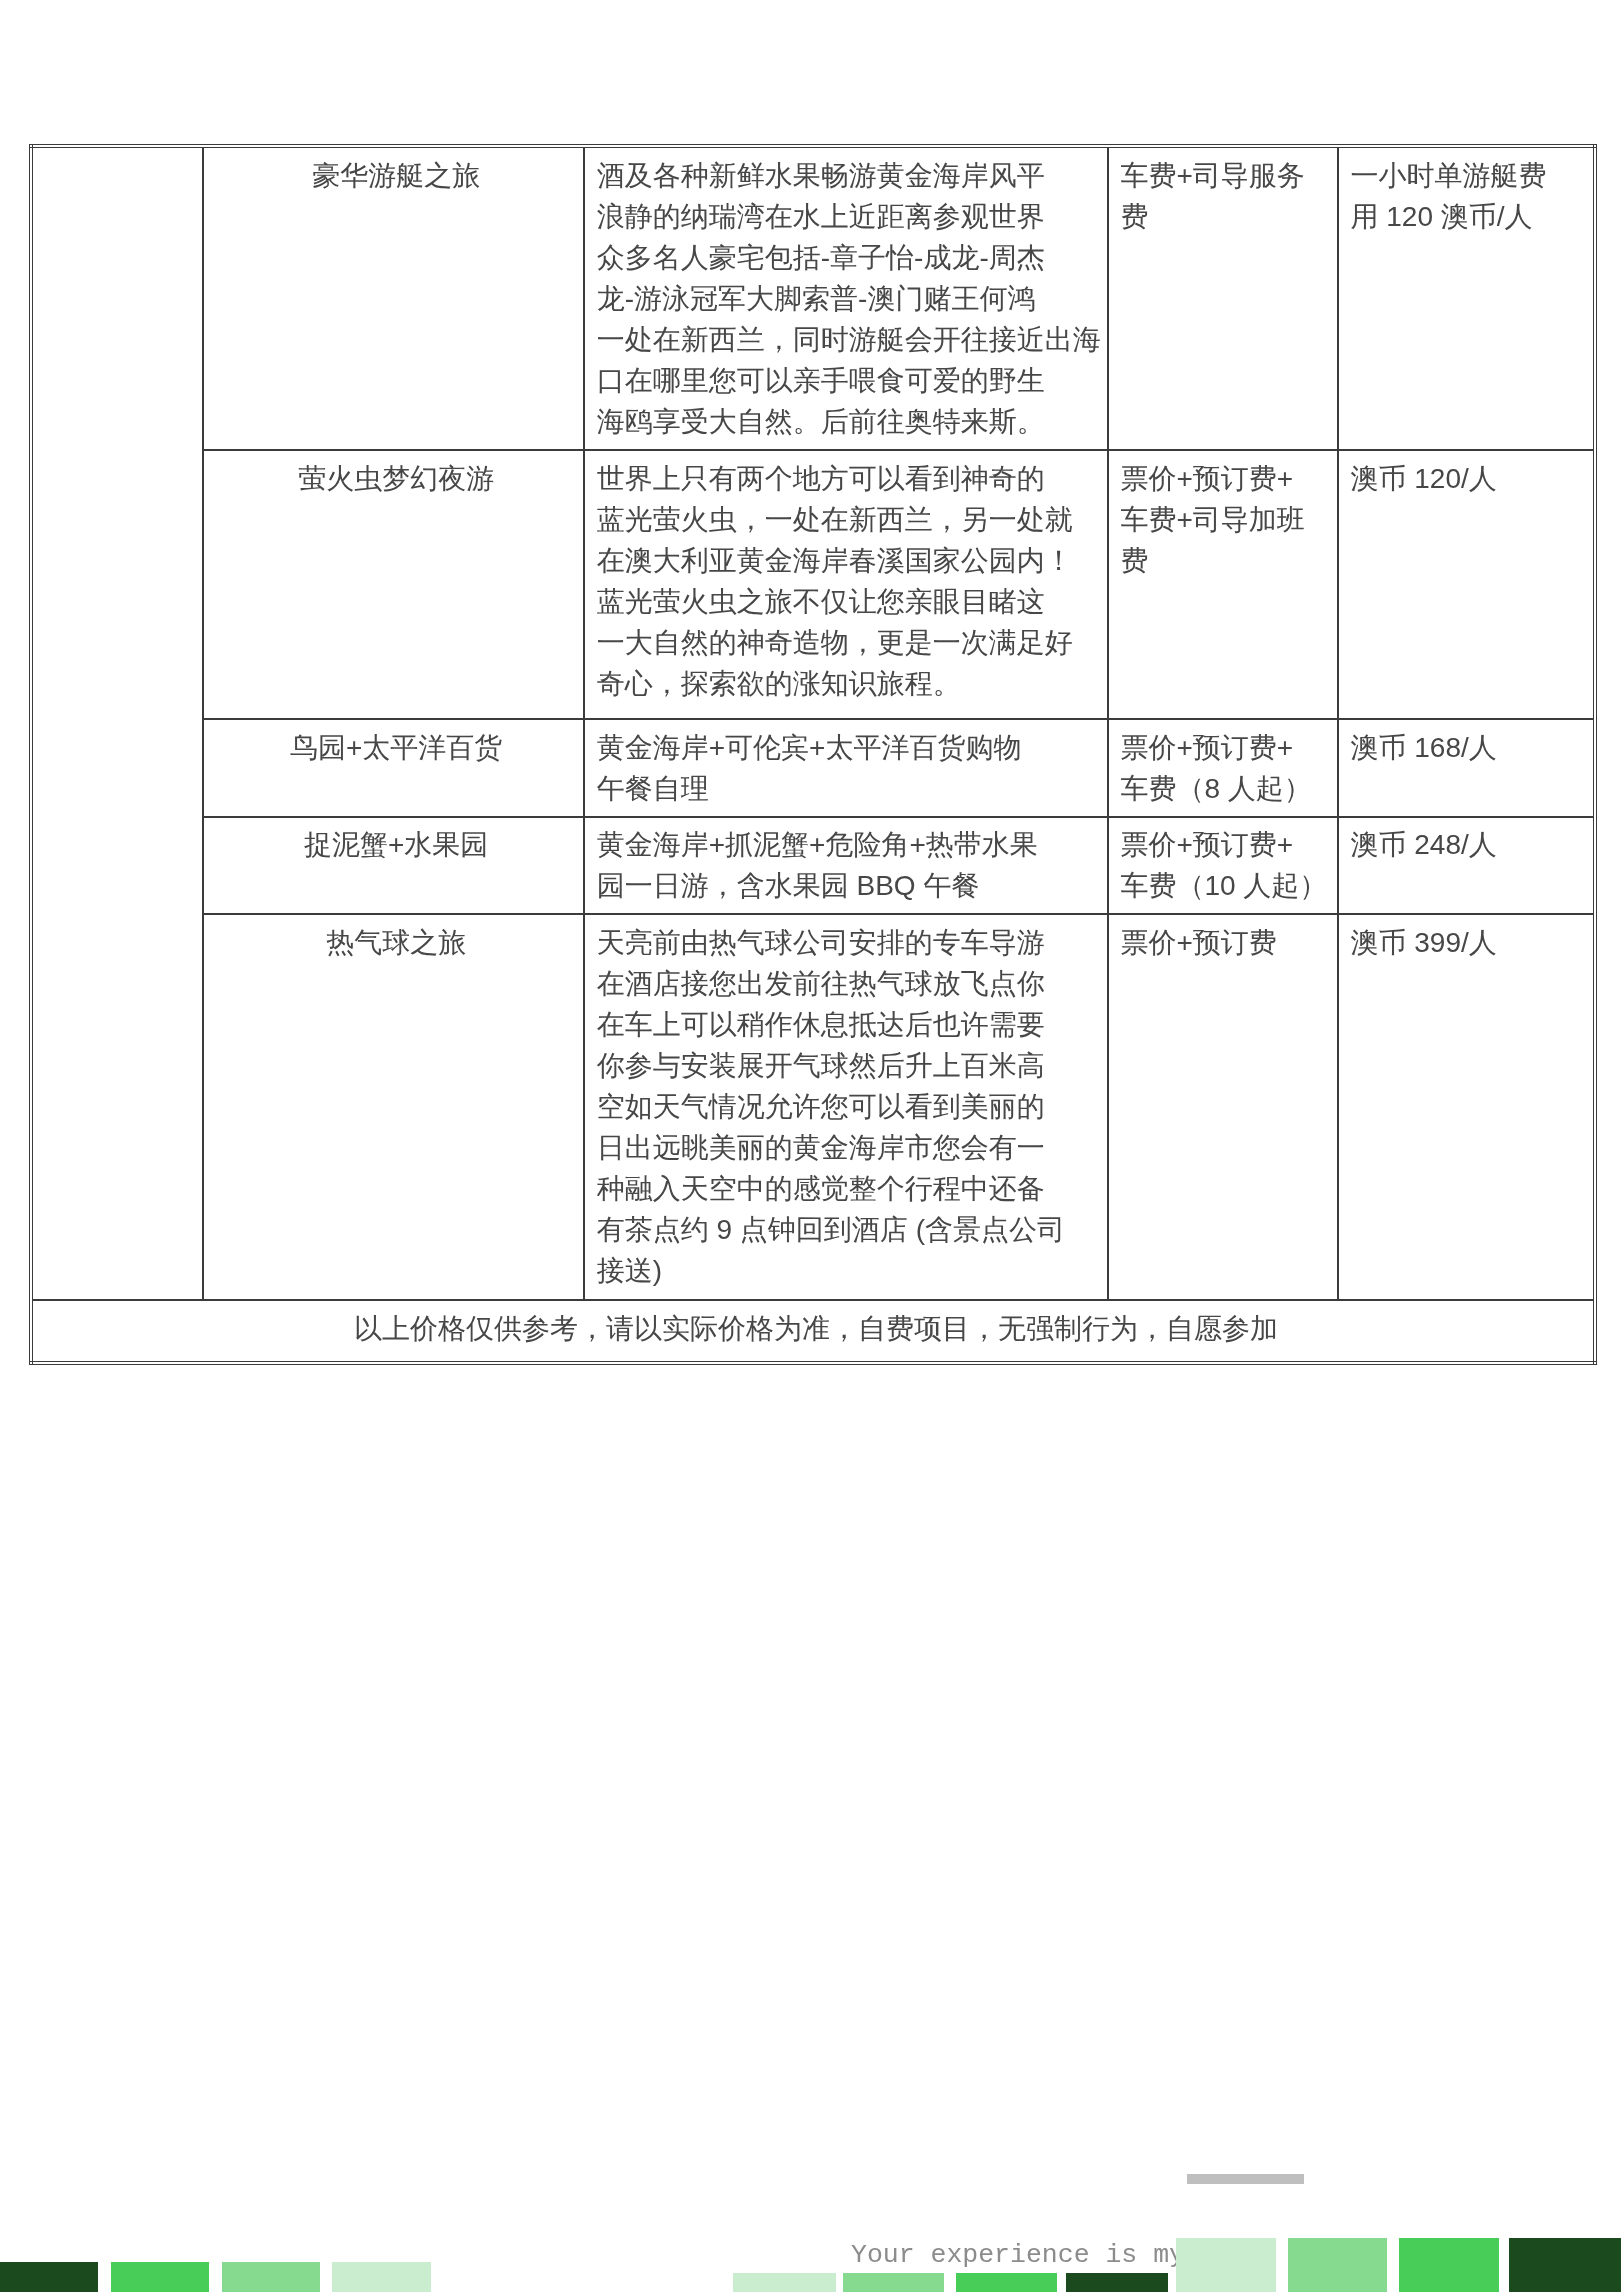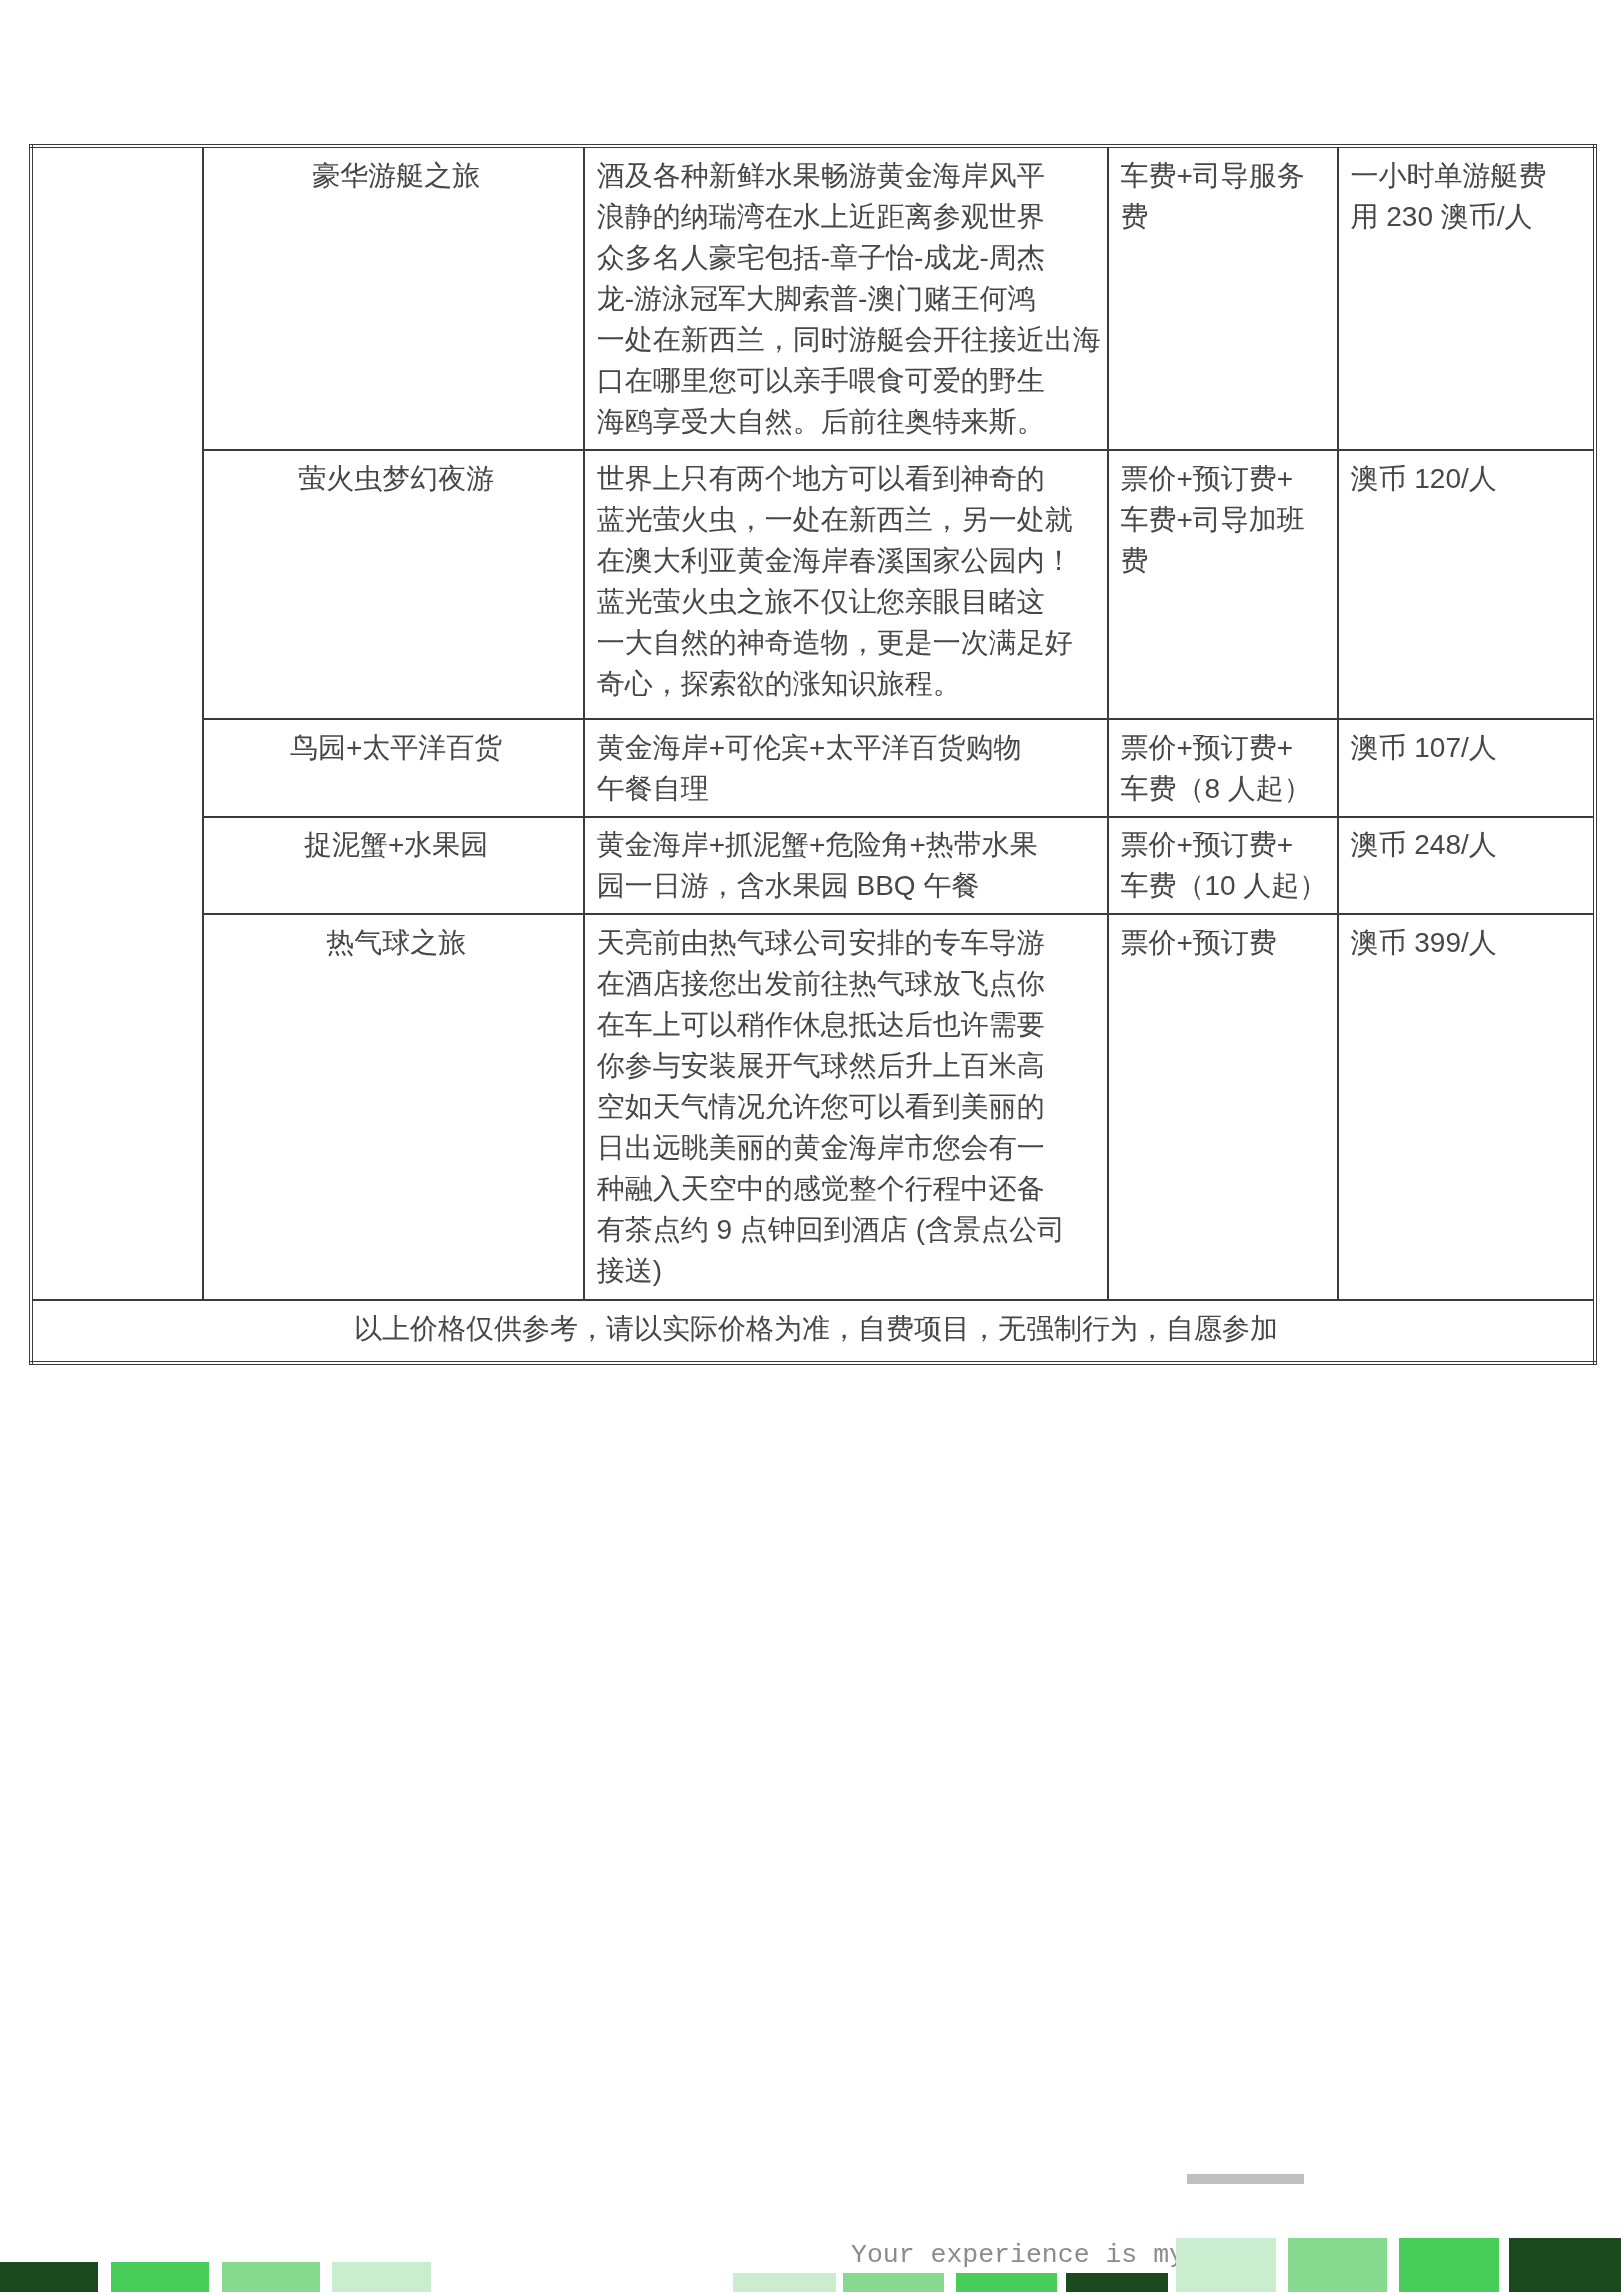--- a/index.html
+++ b/index.html
@@ -101,42 +101,42 @@
         <td>酒及各种新鲜水果畅游黄金海岸风平
 浪静的纳瑞湾在水上近距离参观世界
 众多名人豪宅包括-章子怡-成龙-周杰
 龙-游泳冠军大脚索普-澳门赌王何鸿
 一处在新西兰，同时游艇会开往接近出海
 口在哪里您可以亲手喂食可爱的野生
 海鸥享受大自然。后前往奥特来斯。</td>
         <td>车费+司导服务
 费</td>
         <td>一小时单游艇费
-用 230 澳币/人</td>
+用 120 澳币/人</td>
       </tr>
       <tr class="r2">
         <td class="name v-mid">萤火虫梦幻夜游</td>
         <td>世界上只有两个地方可以看到神奇的
 蓝光萤火虫，一处在新西兰，另一处就
 在澳大利亚黄金海岸春溪国家公园内！
 蓝光萤火虫之旅不仅让您亲眼目睹这
 一大自然的神奇造物，更是一次满足好
 奇心，探索欲的涨知识旅程。</td>
         <td class="v-mid">票价+预订费+
 车费+司导加班
 费</td>
         <td class="price-center">澳币 120/人</td>
       </tr>
       <tr class="r3">
         <td class="name v-mid">鸟园+太平洋百货</td>
         <td>黄金海岸+可伦宾+太平洋百货购物
 午餐自理</td>
         <td>票价+预订费+
 车费（8 人起）</td>
-        <td>澳币 107/人</td>
+        <td>澳币 168/人</td>
       </tr>
       <tr class="r4">
         <td class="name v-mid">捉泥蟹+水果园</td>
         <td>黄金海岸+抓泥蟹+危险角+热带水果
 园一日游，含水果园 BBQ 午餐</td>
         <td>票价+预订费+
 车费（10 人起）</td>
         <td>澳币 248/人</td>
       </tr>
       <tr class="r5">

